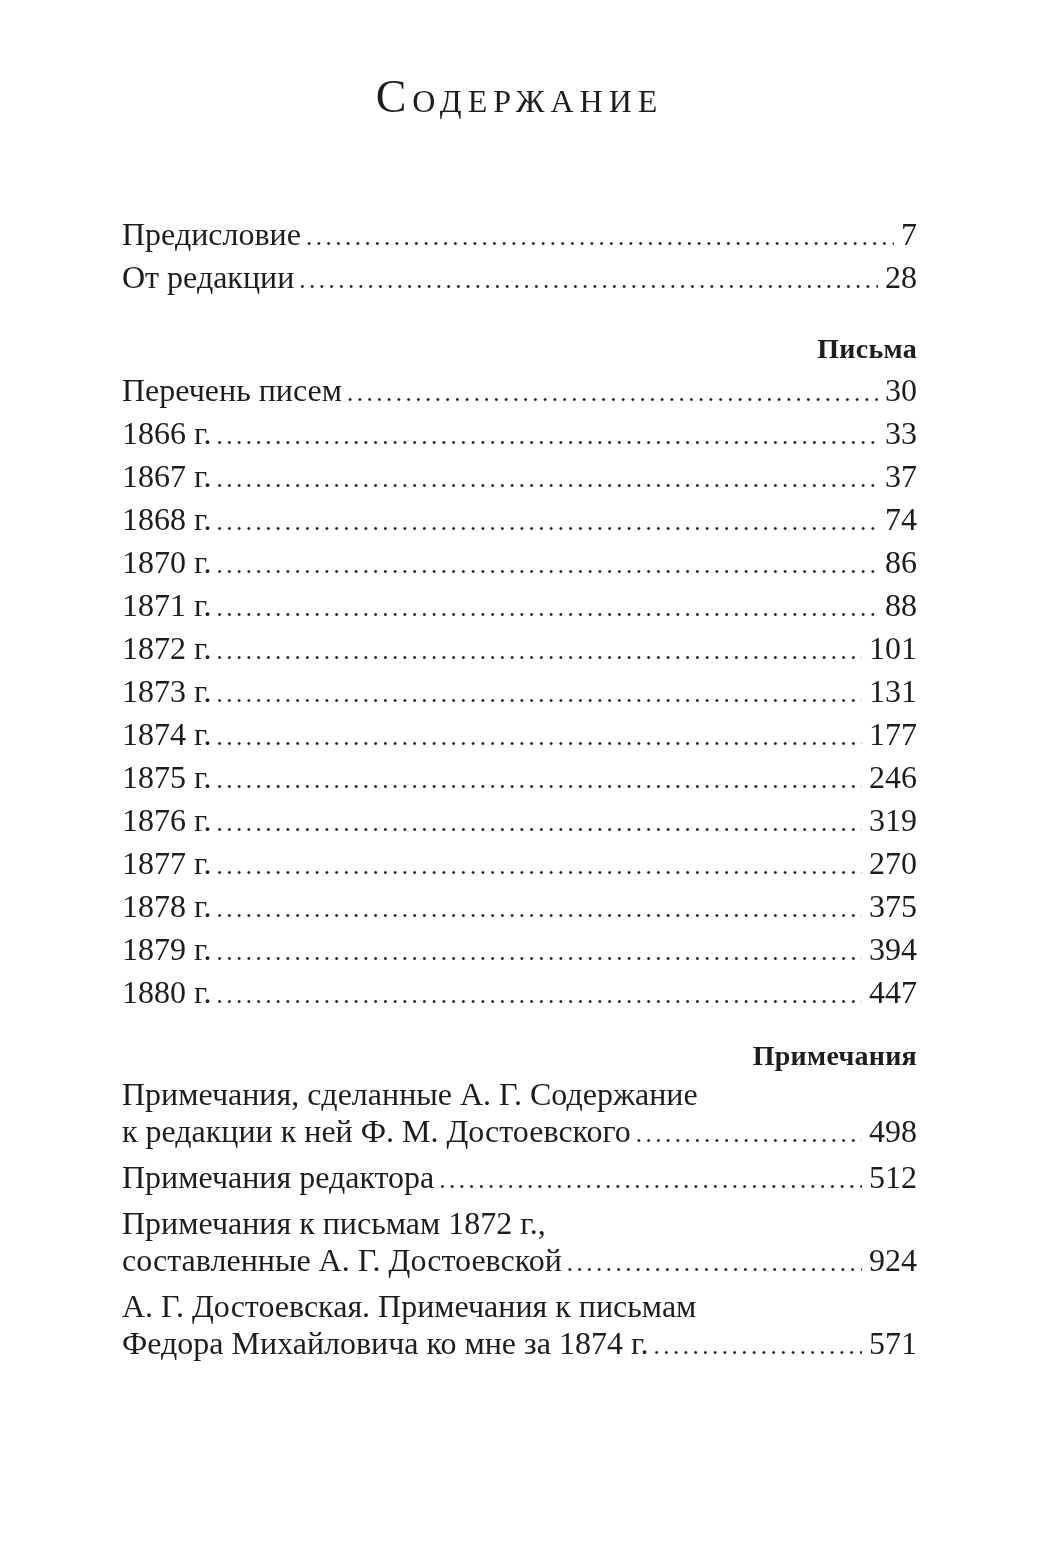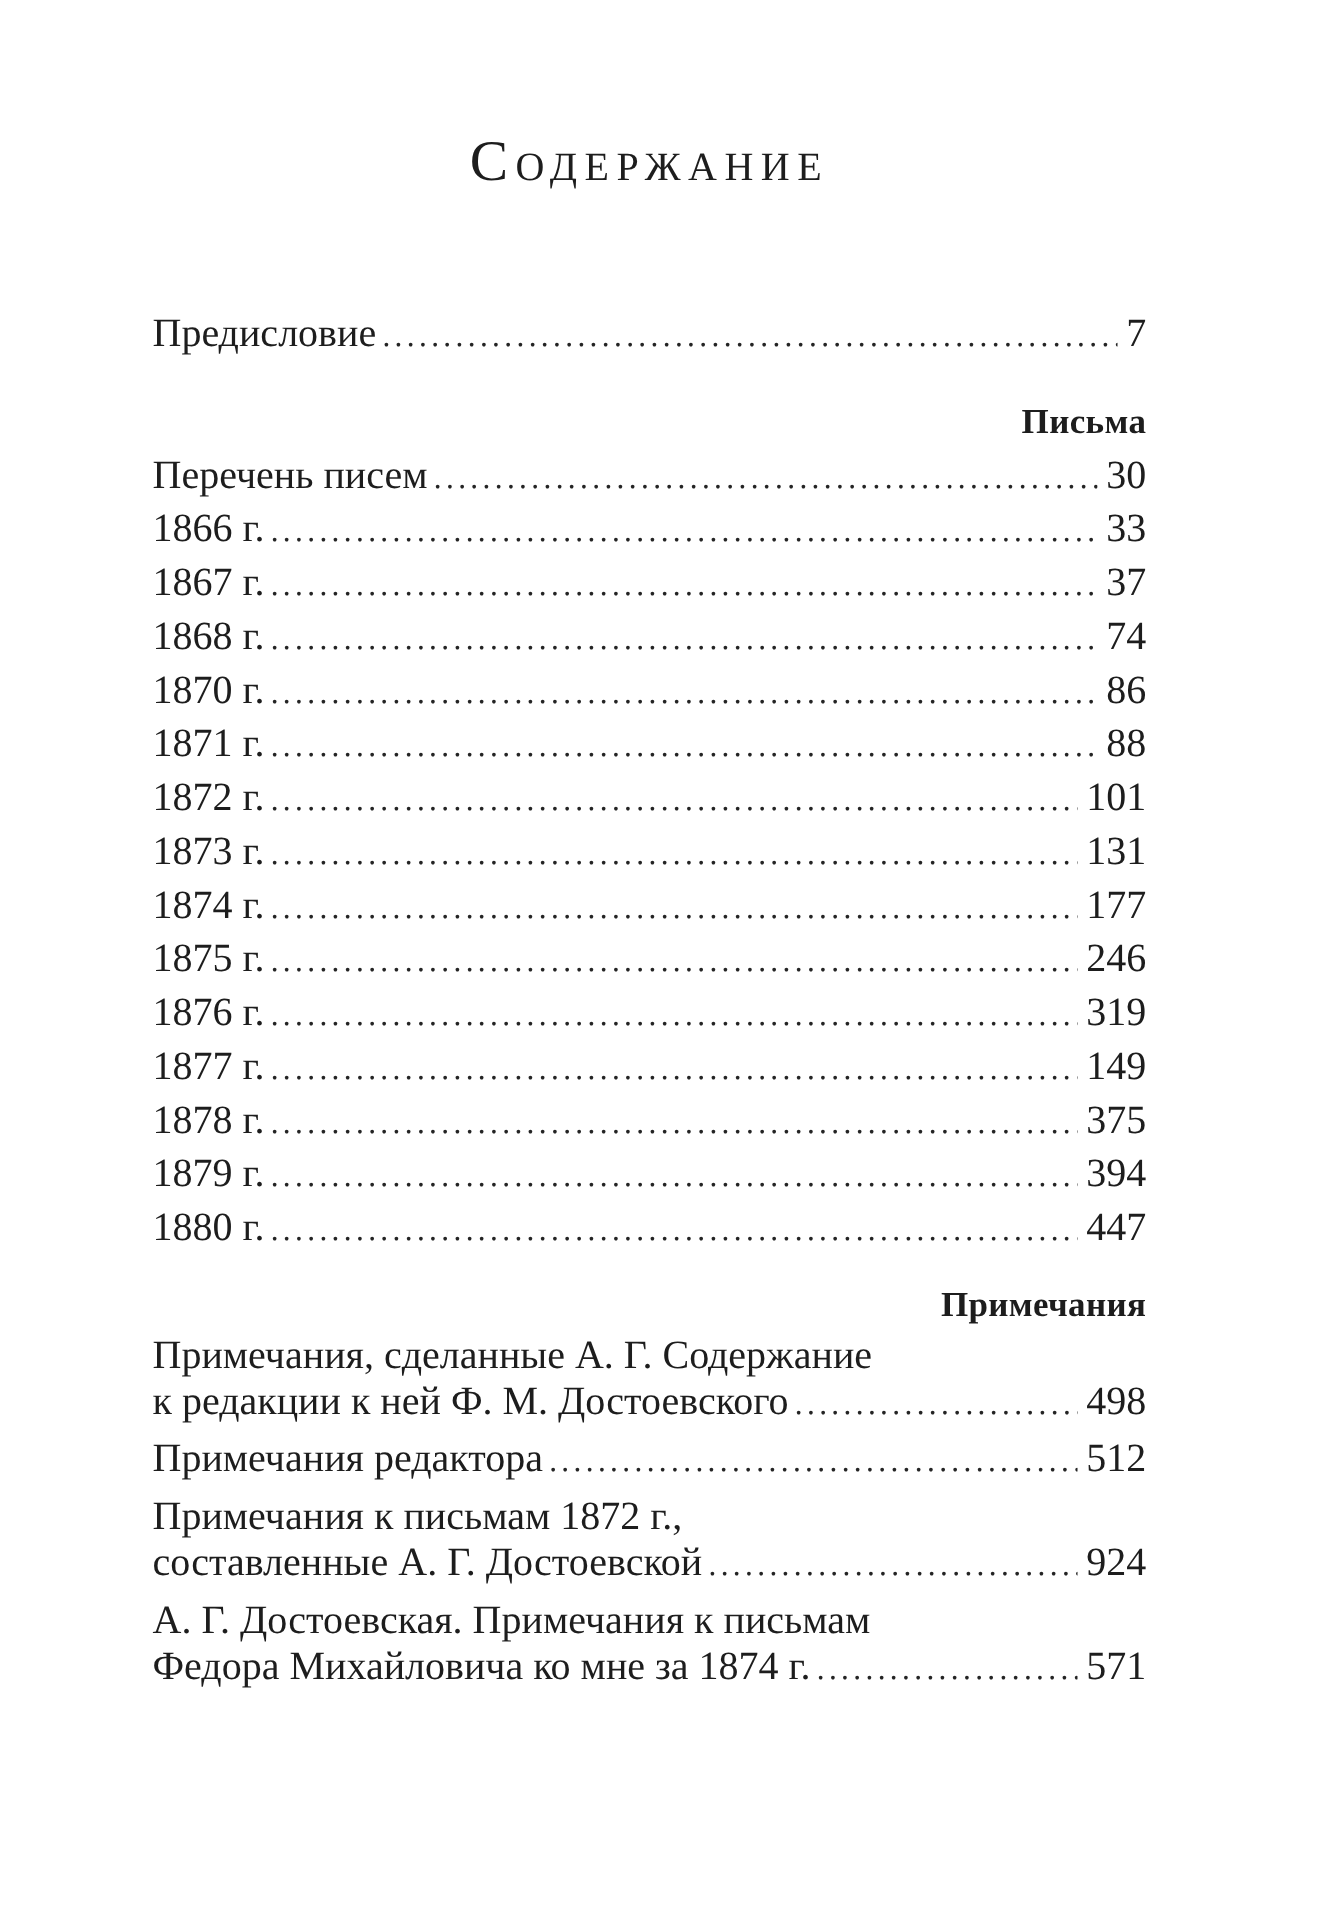--- a/index.html
+++ b/index.html
@@ -1,18 +1,18 @@
 <!DOCTYPE html>
 <html lang="ru"><head>
 <meta charset="utf-8">
 <style>
   html,body{margin:0;padding:0;background:#ffffff;}
   .page{
     width:1055px;height:1543px;box-sizing:border-box;
-    padding:106px 138px 0 122px;
+    padding:74px 138px 0 122px;
     background:#ffffff;color:#1d1d1d;
     font-family:"Liberation Serif","DejaVu Serif",serif;
     overflow:hidden;position:relative;
   }
   .title{
     margin:0 0 93px 0;font-size:46px;line-height:1;font-weight:400;
     text-align:center;font-variant:small-caps;letter-spacing:.13em;
   }
   .section-heading{
     margin:36px 0 6px 0;font-size:28px;line-height:1;font-weight:700;
@@ -39,20 +39,27 @@
   <h1 class="title">Содержание</h1>
   <main id="sections">
       <section class="toc-section front">
         <div class="item">
           <div class="row">
             <span class="label">Предисловие</span>
             <span class="dots"></span>
             <span class="pagenum">7</span>
           </div>
         </div>
+        <div class="item">
+          <div class="row">
+            <span class="label">От редакции</span>
+            <span class="dots"></span>
+            <span class="pagenum">28</span>
+          </div>
+        </div>
       </section>
       <section class="toc-section letters">
         <h2 class="section-heading">Письма</h2>
         <div class="item">
           <div class="row">
             <span class="label">Перечень писем</span>
             <span class="dots"></span>
             <span class="pagenum">30</span>
           </div>
         </div>
@@ -123,21 +130,21 @@
           <div class="row">
             <span class="label">1876 г.</span>
             <span class="dots"></span>
             <span class="pagenum">319</span>
           </div>
         </div>
         <div class="item">
           <div class="row">
             <span class="label">1877 г.</span>
             <span class="dots"></span>
-            <span class="pagenum">149</span>
+            <span class="pagenum">270</span>
           </div>
         </div>
         <div class="item">
           <div class="row">
             <span class="label">1878 г.</span>
             <span class="dots"></span>
             <span class="pagenum">375</span>
           </div>
         </div>
         <div class="item">

